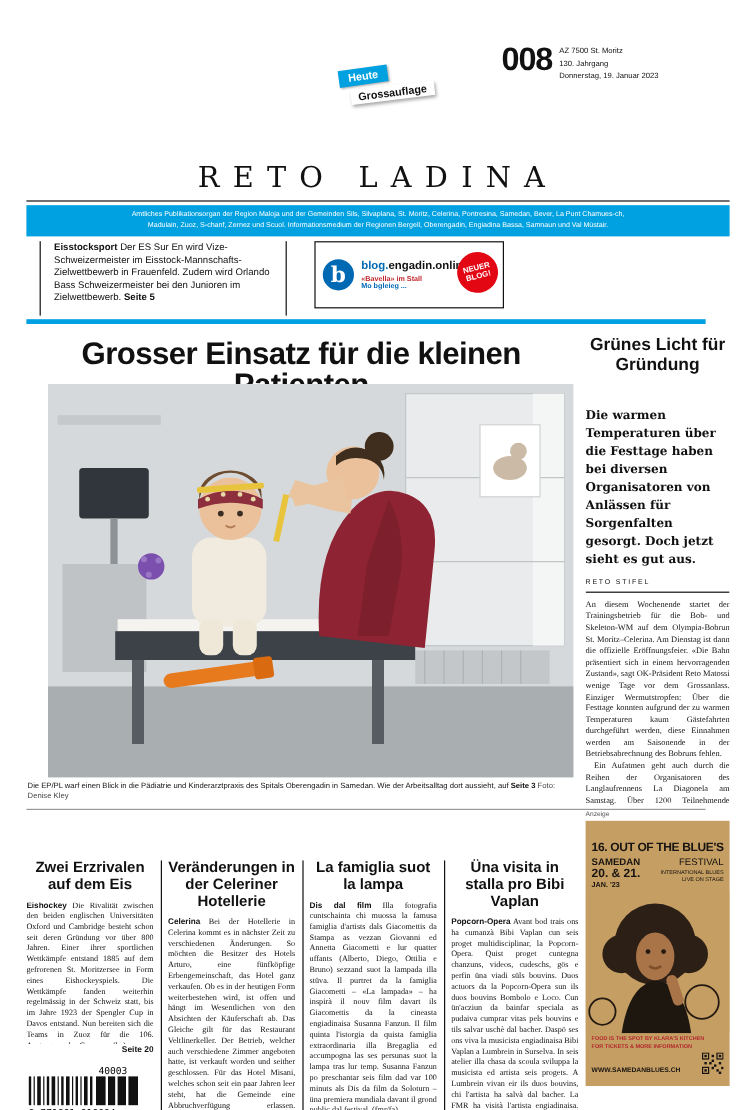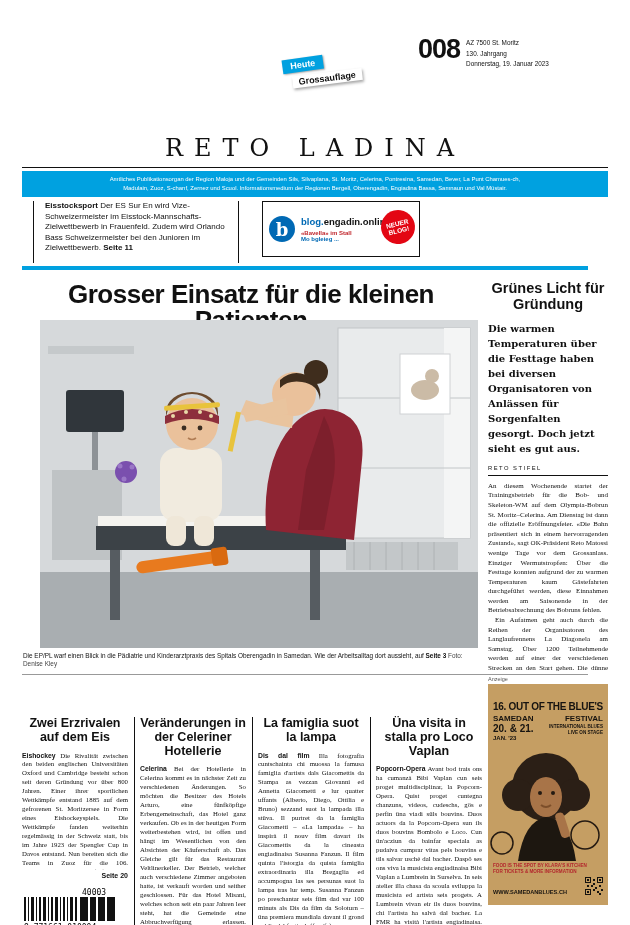--- a/index.html
+++ b/index.html
@@ -45,21 +45,21 @@
       align-items:center;justify-content:center;text-align:center;transform:rotate(-14deg);
       line-height:1.15;}
   .cyan-rule{position:absolute;left:22px;top:266px;width:566px;height:4px;background:#00a1e0;}
   
   .main-headline{position:absolute;left:22px;top:281px;width:458px;text-align:center;
       font-size:26px;font-weight:bold;letter-spacing:-.5px;line-height:1;}
   
   .opinion{position:absolute;left:488px;top:281px;width:120px;height:392px;overflow:hidden;}
   .opinion-h{font-size:14.5px;font-weight:bold;text-align:center;line-height:1.1;}
   .opinion-lead{font-family:"DejaVu Serif",serif;font-weight:bold;font-size:10px;
-      line-height:1.5;margin-top:8px;}
+      line-height:1.5;margin-top:26px;}
   .opinion-author{font-size:5.8px;letter-spacing:1.5px;margin-top:9px;}
   .opinion-rule{border-top:1px solid #111;margin-top:4px;}
   .opinion-body{font-family:"Liberation Serif",serif;font-size:7px;line-height:1.37;
       text-align:justify;margin-top:6px;}
   .opinion-body p{margin:0;}
   .opinion-body p + p{text-indent:7px;}
   
   .photo{position:absolute;left:40px;top:320px;width:438px;height:328px;}
   .caption{position:absolute;left:23px;top:652px;width:456px;font-size:6.4px;line-height:1.3;}
   .caption b{font-weight:bold;}
@@ -82,21 +82,21 @@
   .ad-label{position:absolute;left:488px;top:676px;font-size:5.5px;color:#555;}
   .ad{position:absolute;left:488px;top:684px;width:120px;height:221px;background:#c59e63;
       overflow:hidden;color:#161310;}
   .ad-title{font-size:10px;font-weight:bold;text-align:center;margin-top:17px;
       letter-spacing:-.3px;}
   .ad-cols{display:flex;justify-content:space-between;padding:2px 5px 0 5px;}
   .ad-left{font-weight:bold;line-height:1.15;}
   .ad-left .l1{font-size:8px;}
   .ad-left .l2{font-size:10px;}
   .ad-left .l3{font-size:6px;}
-  .ad-right{text-align:right;font-weight:bold;line-height:1.3;}
+  .ad-right{text-align:right;font-weight:normal;line-height:1.3;}
   .ad-right .r1{font-size:8px;}
   .ad-right .r2{font-size:4.6px;}
   .ad-right .r3{font-size:4.6px;}
   .ad-photo{display:block;margin-top:1px;}
   .ad-foot{padding:2px 5px 0 5px;}
   .ad-red{color:#b3272d;font-weight:bold;font-size:4.6px;line-height:1.35;}
   .ad-bottom{display:flex;justify-content:space-between;align-items:flex-end;padding:2px 5px;}
   .ad-site{font-size:5.6px;font-weight:bold;}
 </style>
 </head>
@@ -122,21 +122,21 @@
   <div class="strip">
     <div>Amtliches Publikationsorgan der Region Maloja und der Gemeinden Sils, Silvaplana, St. Moritz, Celerina, Pontresina, Samedan, Bever, La Punt Chamues-ch,</div>
     <div>Madulain, Zuoz, S-chanf, Zernez und Scuol. Informationsmedium der Regionen Bergell, Oberengadin, Engiadina Bassa, Samnaun und Val Müstair.</div>
   </div>
 
   <div class="teasers">
     <div class="tz-div"></div>
     <div class="teaser">
       <b>Eisstocksport</b>
       <span>Der ES Sur En wird Vize-Schweizermeister im Eisstock-Mannschafts-Zielwettbewerb in Frauenfeld. Zudem wird Orlando Bass Schweizermeister bei den Junioren im Zielwettbewerb.</span>
-      <b>Seite 11</b>
+      <b>Seite 5</b>
     </div>
     <div class="tz-div"></div>
     <div class="blog-box">
       <div class="blog-b">b</div>
       <div class="blog-txt">
         <div class="blog-url"><span class="u1">blog.</span><span>engadin.online</span></div>
         <div class="blog-l1">«Bavella» im Stall</div>
         <div class="blog-l2">Mo bgleieg ...</div>
       </div>
       <div class="blog-badge">NEUER BLOG!</div>
@@ -271,21 +271,21 @@
       <div class="art-foot">Seite 5</div>
     </div>
     <div class="art-div"></div>
     <div class="art-col">
       <div class="art-h">La famiglia suot la lampa</div>
       <p class="art-text"><b class="kicker">Dis dal film</b> <span>Illa fotografia cuntschainta chi muossa la famusa famiglia d'artists dals Giacomettis da Stampa as vezzan Giovanni ed Annetta Giacometti e lur quatter uffants (Alberto, Diego, Ottilia e Bruno) sezzand suot la lampada illa stüva. Il purtret da la famiglia Giacometti – «La lampada» – ha inspirà il nouv film davart ils Giacomettis da la cineasta engiadinaisa Susanna Fanzun. Il film quinta l'istorgia da quista famiglia extraordinaria illa Bregaglia ed accumpogna las ses persunas suot la lampa tras lur temp. Susanna Fanzun po preschantar seis film dad var 100 minuts als Dis da film da Soloturn – üna premiera mundiala davant il grond public dal festival. (fmr/fa)</span></p>
       <div class="art-foot">Pagina 7</div>
     </div>
     <div class="art-div"></div>
     <div class="art-col">
-      <div class="art-h">Üna visita in stalla pro Loco Vaplan</div>
+      <div class="art-h">Üna visita in stalla pro Bibi Vaplan</div>
       <p class="art-text"><b class="kicker">Popcorn-Opera</b> <span>Avant bod trais ons ha cumanzà Bibi Vaplan cun seis proget multidisciplinar, la Popcorn-Opera. Quist proget cuntegna chanzuns, videos, cudeschs, gös e perfin üna viadi süls bouvins. Duos actuors da la Popcorn-Opera sun ils duos bouvins Bombolo e Loco. Cun ün'acziun da bainfar speciala as pudaiva cumprar vitas pels bouvins e tils salvar uschè dal bacher. Daspö ses ons viva la musicista engiadinaisa Bibi Vaplan a Lumbrein in Surselva. In seis atelier illa chasa da scoula sviluppa la musicista ed artista seis progets. A Lumbrein vivan eir ils duos bouvins, chi l'artista ha salvà dal bacher. La FMR ha visità l'artista engiadinaisa. La premiera da la Popcorn-Opera varà lö in november 2023. (nba)</span></p>
       <div class="art-foot">Pagina 9</div>
     </div>
   </div>
 
   <div class="ad-label">Anzeige</div>
   <div class="ad">
     <div class="ad-title">16. OUT OF THE BLUE'S</div>
     <div class="ad-cols">
       <div class="ad-left">

